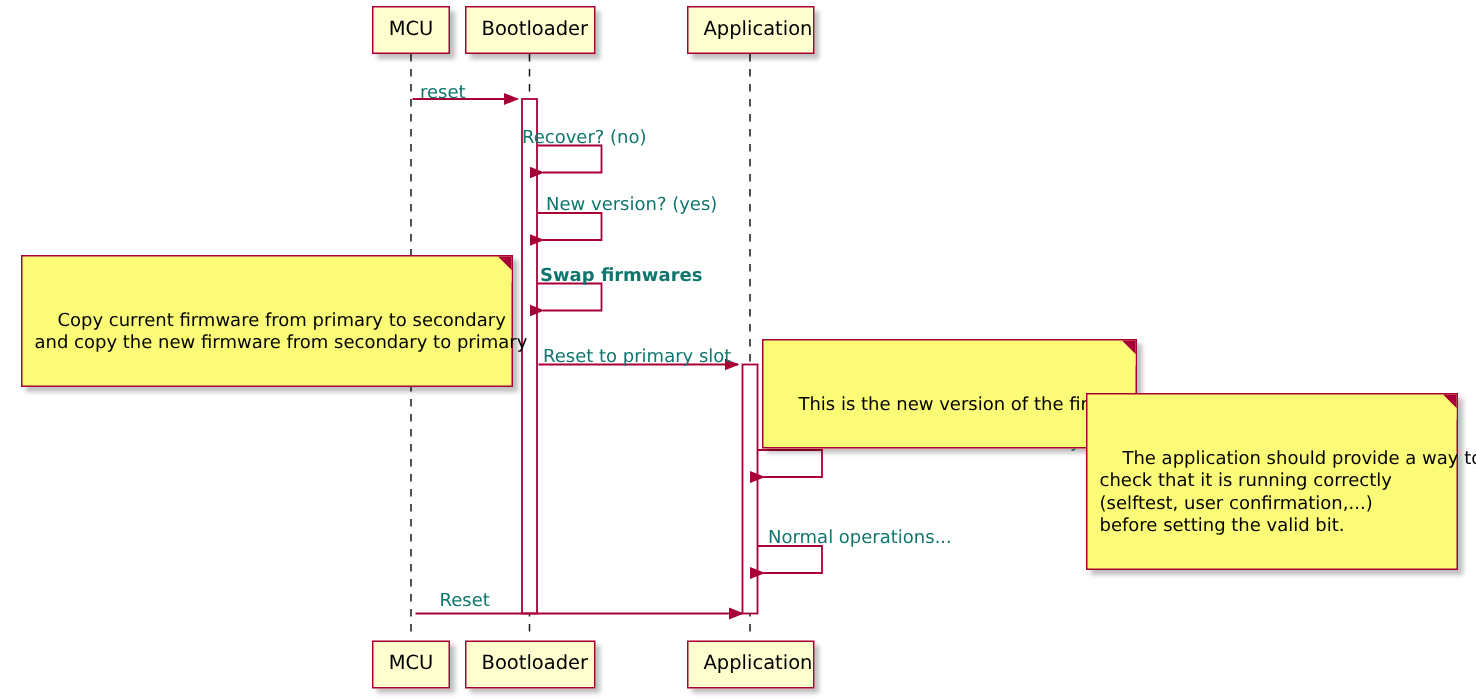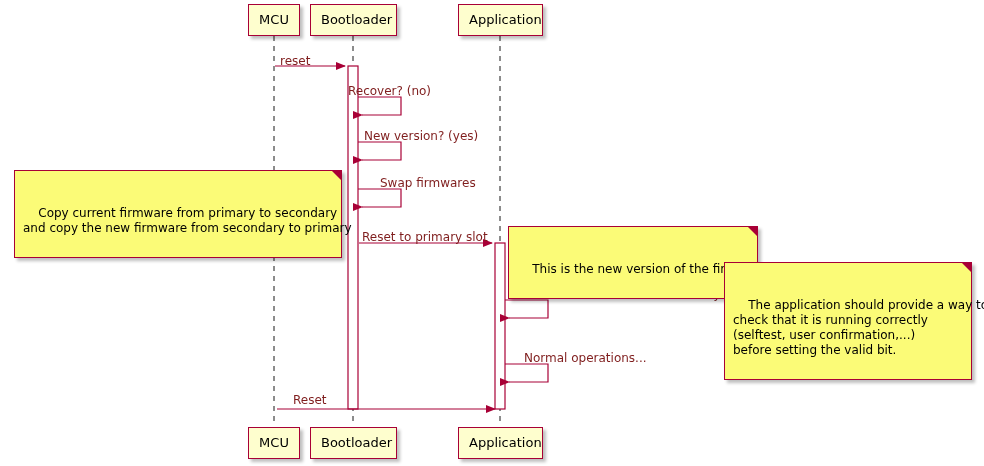--- a/index.html
+++ b/index.html
@@ -34,21 +34,21 @@
     font-family: "DejaVu Sans", sans-serif;
     text-align: center;
     line-height: 1;
     padding: 8px 10px 9px 10px;
     box-shadow: 3px 3px 3px rgba(0,0,0,0.25);
     white-space: nowrap;
   }
   .msg-label {
     position: absolute;
     font-size: 12px;
-    color: #7f1d1d;
+    color: #0f766e;
     white-space: nowrap;
     font-family: "DejaVu Sans", sans-serif;
   }
   .note {
     position: absolute;
     box-sizing: border-box;
     background: #FBFB77;
     border: 1px solid #A80036;
     color: #000000;
     font-size: 12px;
@@ -132,24 +132,24 @@
   <div class="participant" style="left:310px; top:427px; width:87px;">
     <span>Bootloader</span>
   </div>
   <div class="participant" style="left:458px; top:427px; width:85px;">
     <span>Application</span>
   </div>
 
   <div class="msg-label" style="left:280px; top:54px;">reset</div>
   <div class="msg-label" style="left:348px; top:84px;">Recover? (no)</div>
   <div class="msg-label" style="left:364px; top:129px;">New version? (yes)</div>
-  <div class="msg-label" style="left:380px; top:176px;">Swap firmwares</div>
+  <div class="msg-label" style="left:360px; top:176px;font-weight:bold;">Swap firmwares</div>
   <div class="msg-label" style="left:362px; top:230px;">Reset to primary slot</div>
   <div class="msg-label" style="left:512px; top:287px;">Write the valid bit in flash memory</div>
-  <div class="msg-label" style="left:524px; top:351px;">Normal operations...</div>
+  <div class="msg-label" style="left:512px; top:351px;">Normal operations...</div>
   <div class="msg-label" style="left:293px; top:393px;">Reset</div>
 
   <div class="note" style="left:14px; top:170px; width:328px;">
     <span class="fold"><span class="fold-inner"></span></span>
     <span>Copy current firmware from primary to secondary
 and copy the new firmware from secondary to primary</span>
   </div>
 
   <div class="note" style="left:508px; top:226px; width:250px;">
     <span class="fold"><span class="fold-inner"></span></span>

